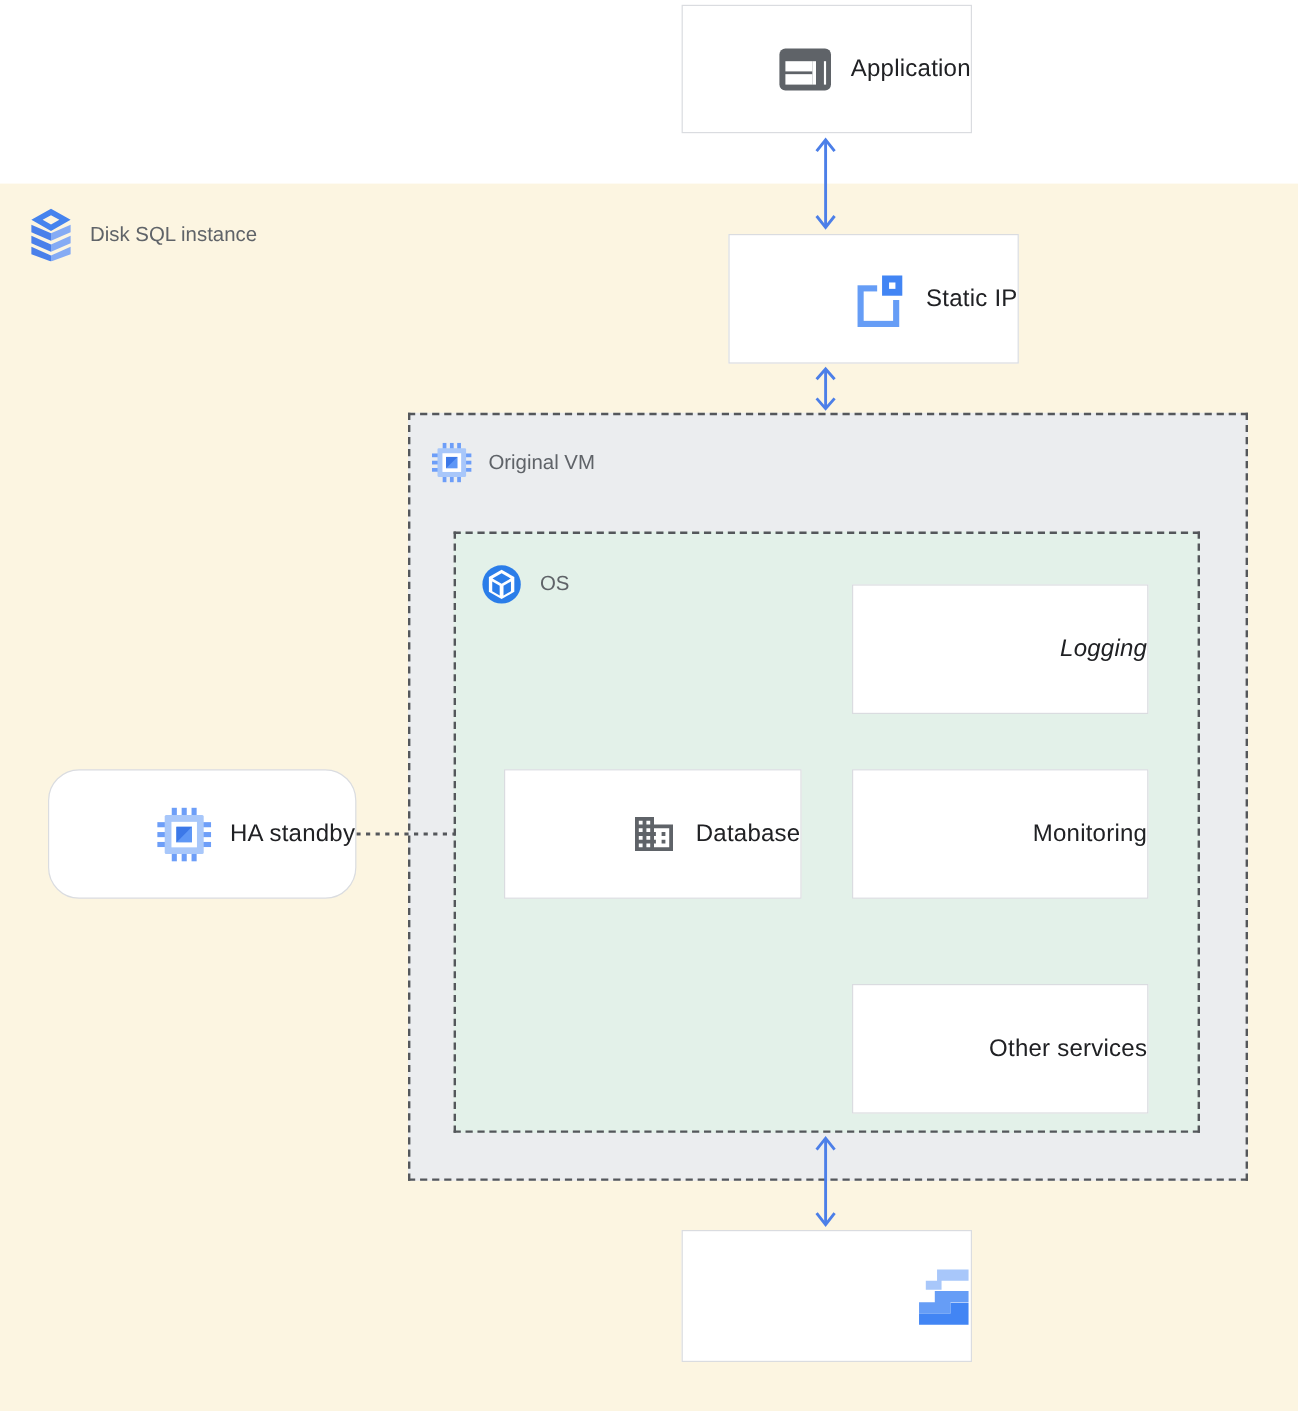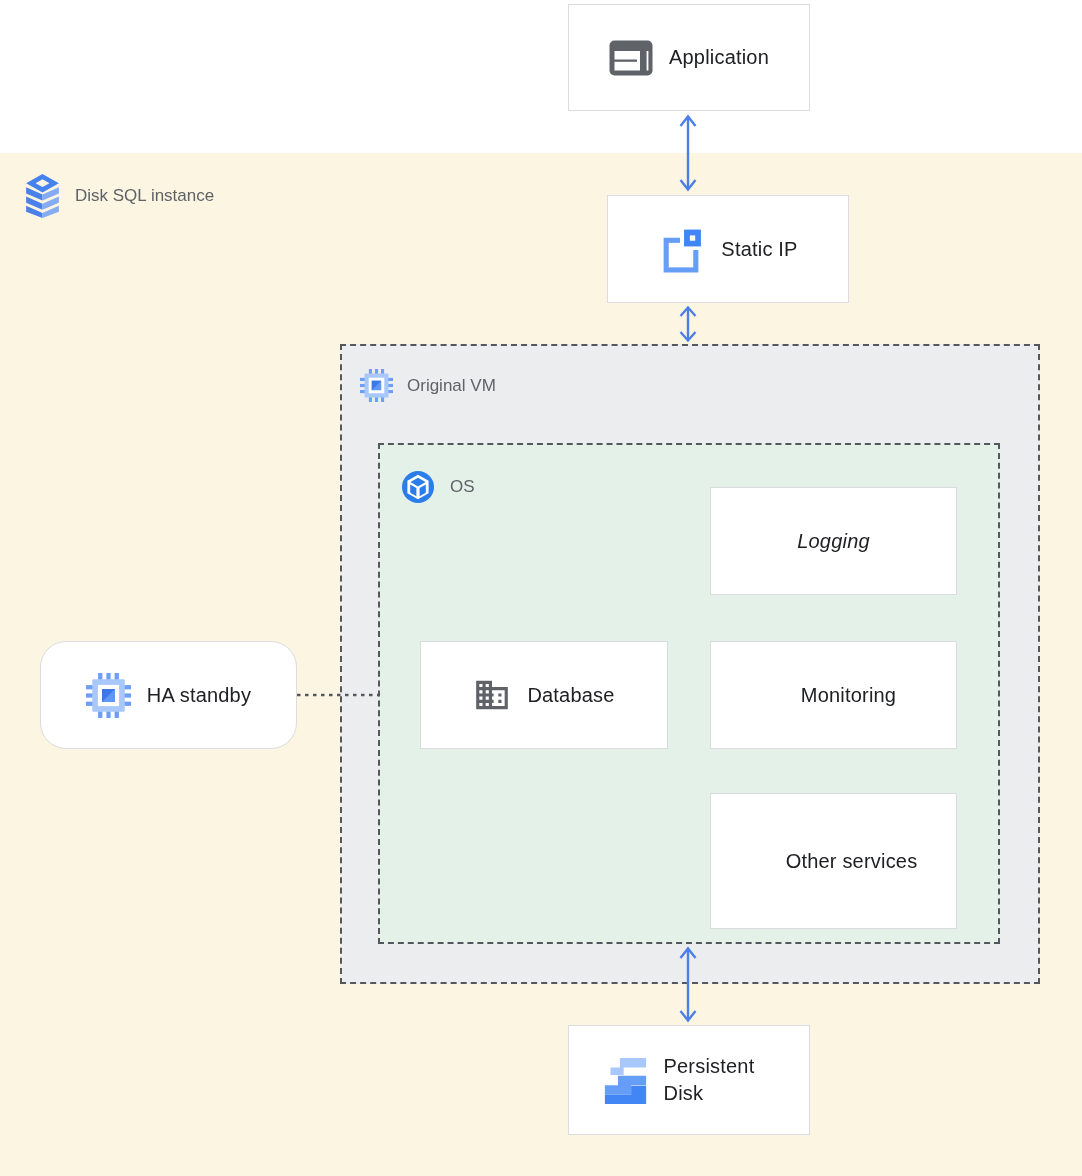--- a/index.html
+++ b/index.html
@@ -4,21 +4,21 @@
 <style>
   html,body{margin:0;padding:0;}
   body{
     width:1082px;height:1176px;position:relative;background:#ffffff;
     font-family:"Liberation Sans", sans-serif;color:#202124;overflow:hidden;
   }
   .abs{position:absolute;}
   .cloud-band{left:0;top:153px;width:1082px;height:1023px;background:#FCF5E1;}
   .node-box{
     background:#ffffff;border:1px solid #DADCE0;box-sizing:border-box;
-    display:flex;align-items:center;justify-content:center;gap:16px;
+    display:flex;align-items:center;justify-content:flex-end;gap:16px;
   }
   .node-label{font-size:20px;color:#202124;letter-spacing:.2px;}
   .container-dashed{border:2px dashed #54575B;box-sizing:border-box;}
   .vm-container{left:340px;top:344px;width:700px;height:640px;background:#EBEDEF;}
   .os-container{left:378px;top:443px;width:622px;height:501px;background:#E3F1E9;}
   .zone-label{display:flex;align-items:center;gap:14px;}
   .zone-label .zl-text{font-size:17px;color:#5F6368;}
   .icon{flex:0 0 auto;display:block;}
   .pd-label{width:112px;line-height:27px;}
   svg{display:block;}
@@ -109,21 +109,21 @@
   <svg class="icon" width="38" height="38" viewBox="0 0 24 24">
     <path fill="#5F6368" d="M12 7V3H2v18h20V7H12zM6 19H4v-2h2v2zm0-4H4v-2h2v2zm0-4H4V9h2v2zm0-4H4V5h2v2zm4 12H8v-2h2v2zm0-4H8v-2h2v2zm0-4H8V9h2v2zm0-4H8V5h2v2zm10 12h-8v-2h1v-2h-1v-2h1v-2h-1V9h8v10zm-2-8h-2v2h2v-2zm0 4h-2v2h2v-2z"></path>
   </svg>
   <span class="node-label">Database</span>
 </div>
 
 <div class="abs node-box" style="left:710px;top:641px;width:247px;height:108px;padding-left:30px;">
   <span class="node-label">Monitoring</span>
 </div>
 
-<div class="abs node-box" style="left:710px;top:793px;width:247px;height:136px;padding-left:36px;">
+<div class="abs node-box" style="left:710px;top:820px;width:247px;height:108px;padding-left:36px;">
   <span class="node-label">Other services</span>
 </div>
 
 <div class="abs node-box" style="left:40px;top:641px;width:257px;height:108px;border-radius:26px;">
   <svg class="icon" width="45" height="45" viewBox="0 0 36 36">
     <g fill="#6D9EF8">
       <rect x="9.7" y="0" width="3.4" height="5.5"></rect>
         <rect x="16.3" y="0" width="3.4" height="5.5"></rect>
         <rect x="22.9" y="0" width="3.4" height="5.5"></rect>
       <rect x="9.7" y="30.5" width="3.4" height="5.5"></rect>
@@ -143,21 +143,20 @@
   </svg>
   <span class="node-label">HA standby</span>
 </div>
 
 <div class="abs node-box" style="left:568px;top:1025px;width:242px;height:110px;">
   <svg class="icon" width="45" height="49" viewBox="0 0 48 52">
     <path d="M18 2 H46 V12 H22 V20 H8 V12 H18 Z" fill="#A8C7FA"></path>
     <path d="M16 21 H46 V31 H30 V41 H2 V31 H16 Z" fill="#669DF6"></path>
     <path d="M30 31.5 H46 V51 H2 V41 H30 Z" fill="#4285F4"></path>
   </svg>
-  <span class="node-label pd-label">Persistent Disk</span>
 </div>
 
 <svg class="abs" style="left:676px;top:114px;" width="24" height="78" viewBox="0 0 24 78">
   <line x1="12" y1="3" x2="12" y2="75" stroke="#4C7FE8" stroke-width="2.4"></line>
   <path d="M4.5 12 L12 2.5 L19.5 12" fill="none" stroke="#4C7FE8" stroke-width="2.4"></path>
   <path d="M4.5 66 L12 75.5 L19.5 66" fill="none" stroke="#4C7FE8" stroke-width="2.4"></path>
 </svg>
 
 <svg class="abs" style="left:676px;top:305px;" width="24" height="38" viewBox="0 0 24 38">
   <line x1="12" y1="3" x2="12" y2="35" stroke="#4C7FE8" stroke-width="2.4"></line>

